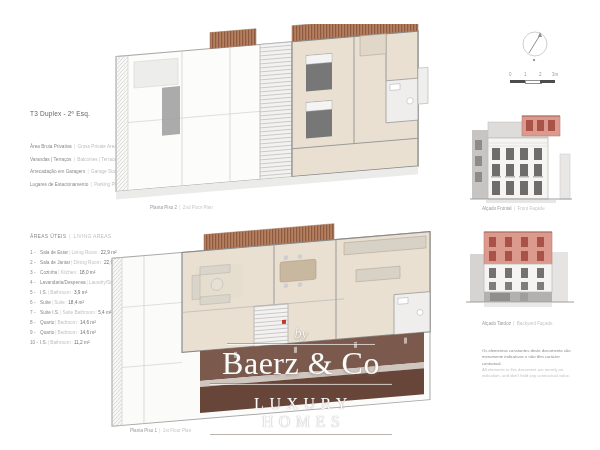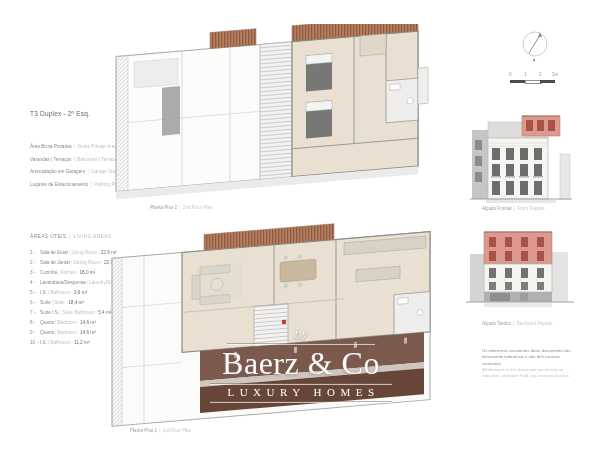--- a/index.html
+++ b/index.html
@@ -38,21 +38,21 @@
   
   .watermark{left:203px;top:326px;width:196px;text-align:center;z-index:9;
              color:rgba(255,255,255,.97);
              font-family:"Liberation Serif", serif;}
   .wm-by{font-size:14px;font-style:italic;
          text-shadow:0 0 1px rgba(125,112,102,.85),0 2px 2px rgba(125,112,102,.35);}
   .wm-line{height:1px;margin:1px auto;background:rgba(118,106,98,.5);
            box-shadow:0 1px 0 rgba(255,255,255,.65);}
   .wm-name{font-size:32px;letter-spacing:.5px;line-height:1.15;
            text-shadow:0 0 1px rgba(125,112,102,.9),0 2px 3px rgba(125,112,102,.4);}
-  .wm-tag{font-size:11px;letter-spacing:5.5px;padding-left:5px;margin-top:2px;
+  .wm-tag{font-size:16px;letter-spacing:5.5px;padding-left:5px;margin-top:11px;
           text-shadow:0 0 1px rgba(125,112,102,.85);}
   svg{display:block;}
 </style>
 </head>
 <body>
 
 <div class="canvas">
 
   <div class="abs lp-title">T3 Duplex - 2º Esq.</div>
 

